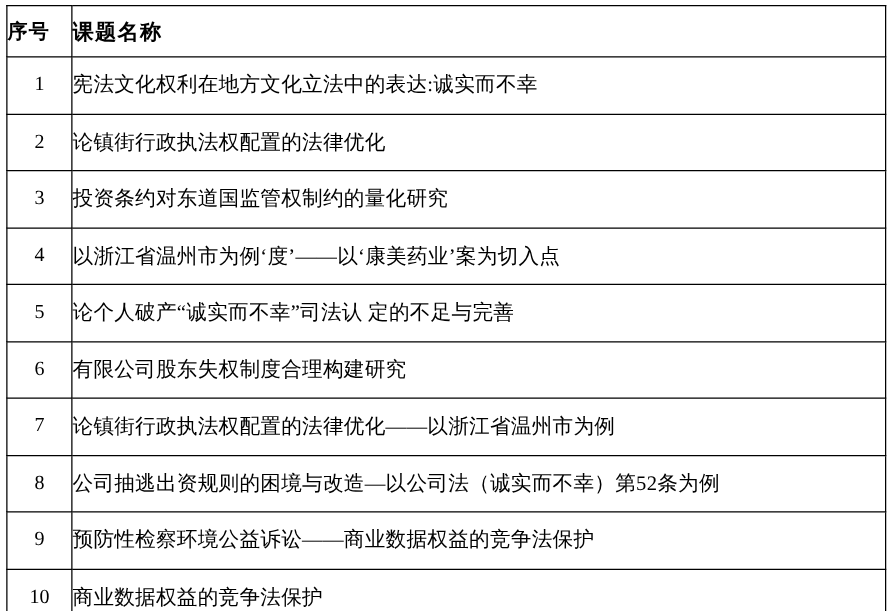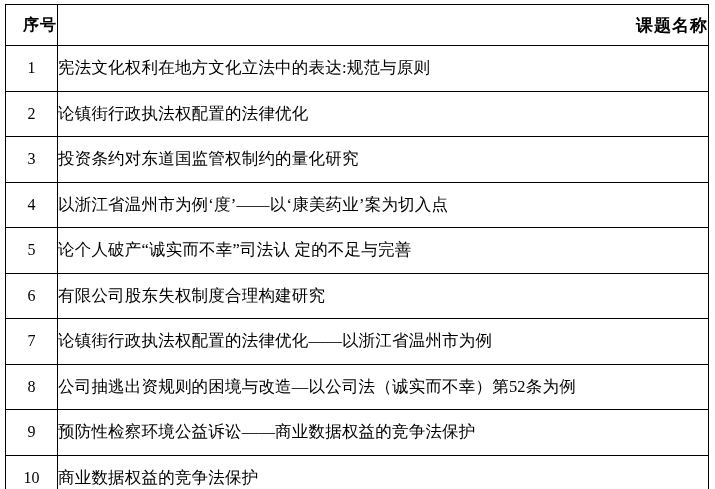--- a/index.html
+++ b/index.html
@@ -33,21 +33,21 @@
     padding: 0;
     vertical-align: middle;
   }
   col.col-index { width: 52px; }
   col.col-title { width: 651px; }
 
   thead th {
     height: 40px;
     font-weight: bold;
     font-size: 17px;
-    text-align: right;
+    text-align: left;
     letter-spacing: 1px;
   }
   thead th.hdr-index { font-size: 16px; }
   thead th.hdr-title { font-size: 17px; }
 
   tbody td {
     height: 44.5px;
   }
   td.cell-index {
     text-align: center;
@@ -73,21 +73,21 @@
     </colgroup>
     <thead>
       <tr>
         <th class="hdr-index">序号</th>
         <th class="hdr-title">课题名称</th>
       </tr>
     </thead>
     <tbody>
       <tr>
         <td class="cell-index">1</td>
-        <td class="cell-title">宪法文化权利在地方文化立法中的表达:规范与原则</td>
+        <td class="cell-title">宪法文化权利在地方文化立法中的表达:诚实而不幸</td>
       </tr>
       <tr>
         <td class="cell-index">2</td>
         <td class="cell-title">论镇街行政执法权配置的法律优化</td>
       </tr>
       <tr>
         <td class="cell-index">3</td>
         <td class="cell-title">投资条约对东道国监管权制约的量化研究</td>
       </tr>
       <tr>

